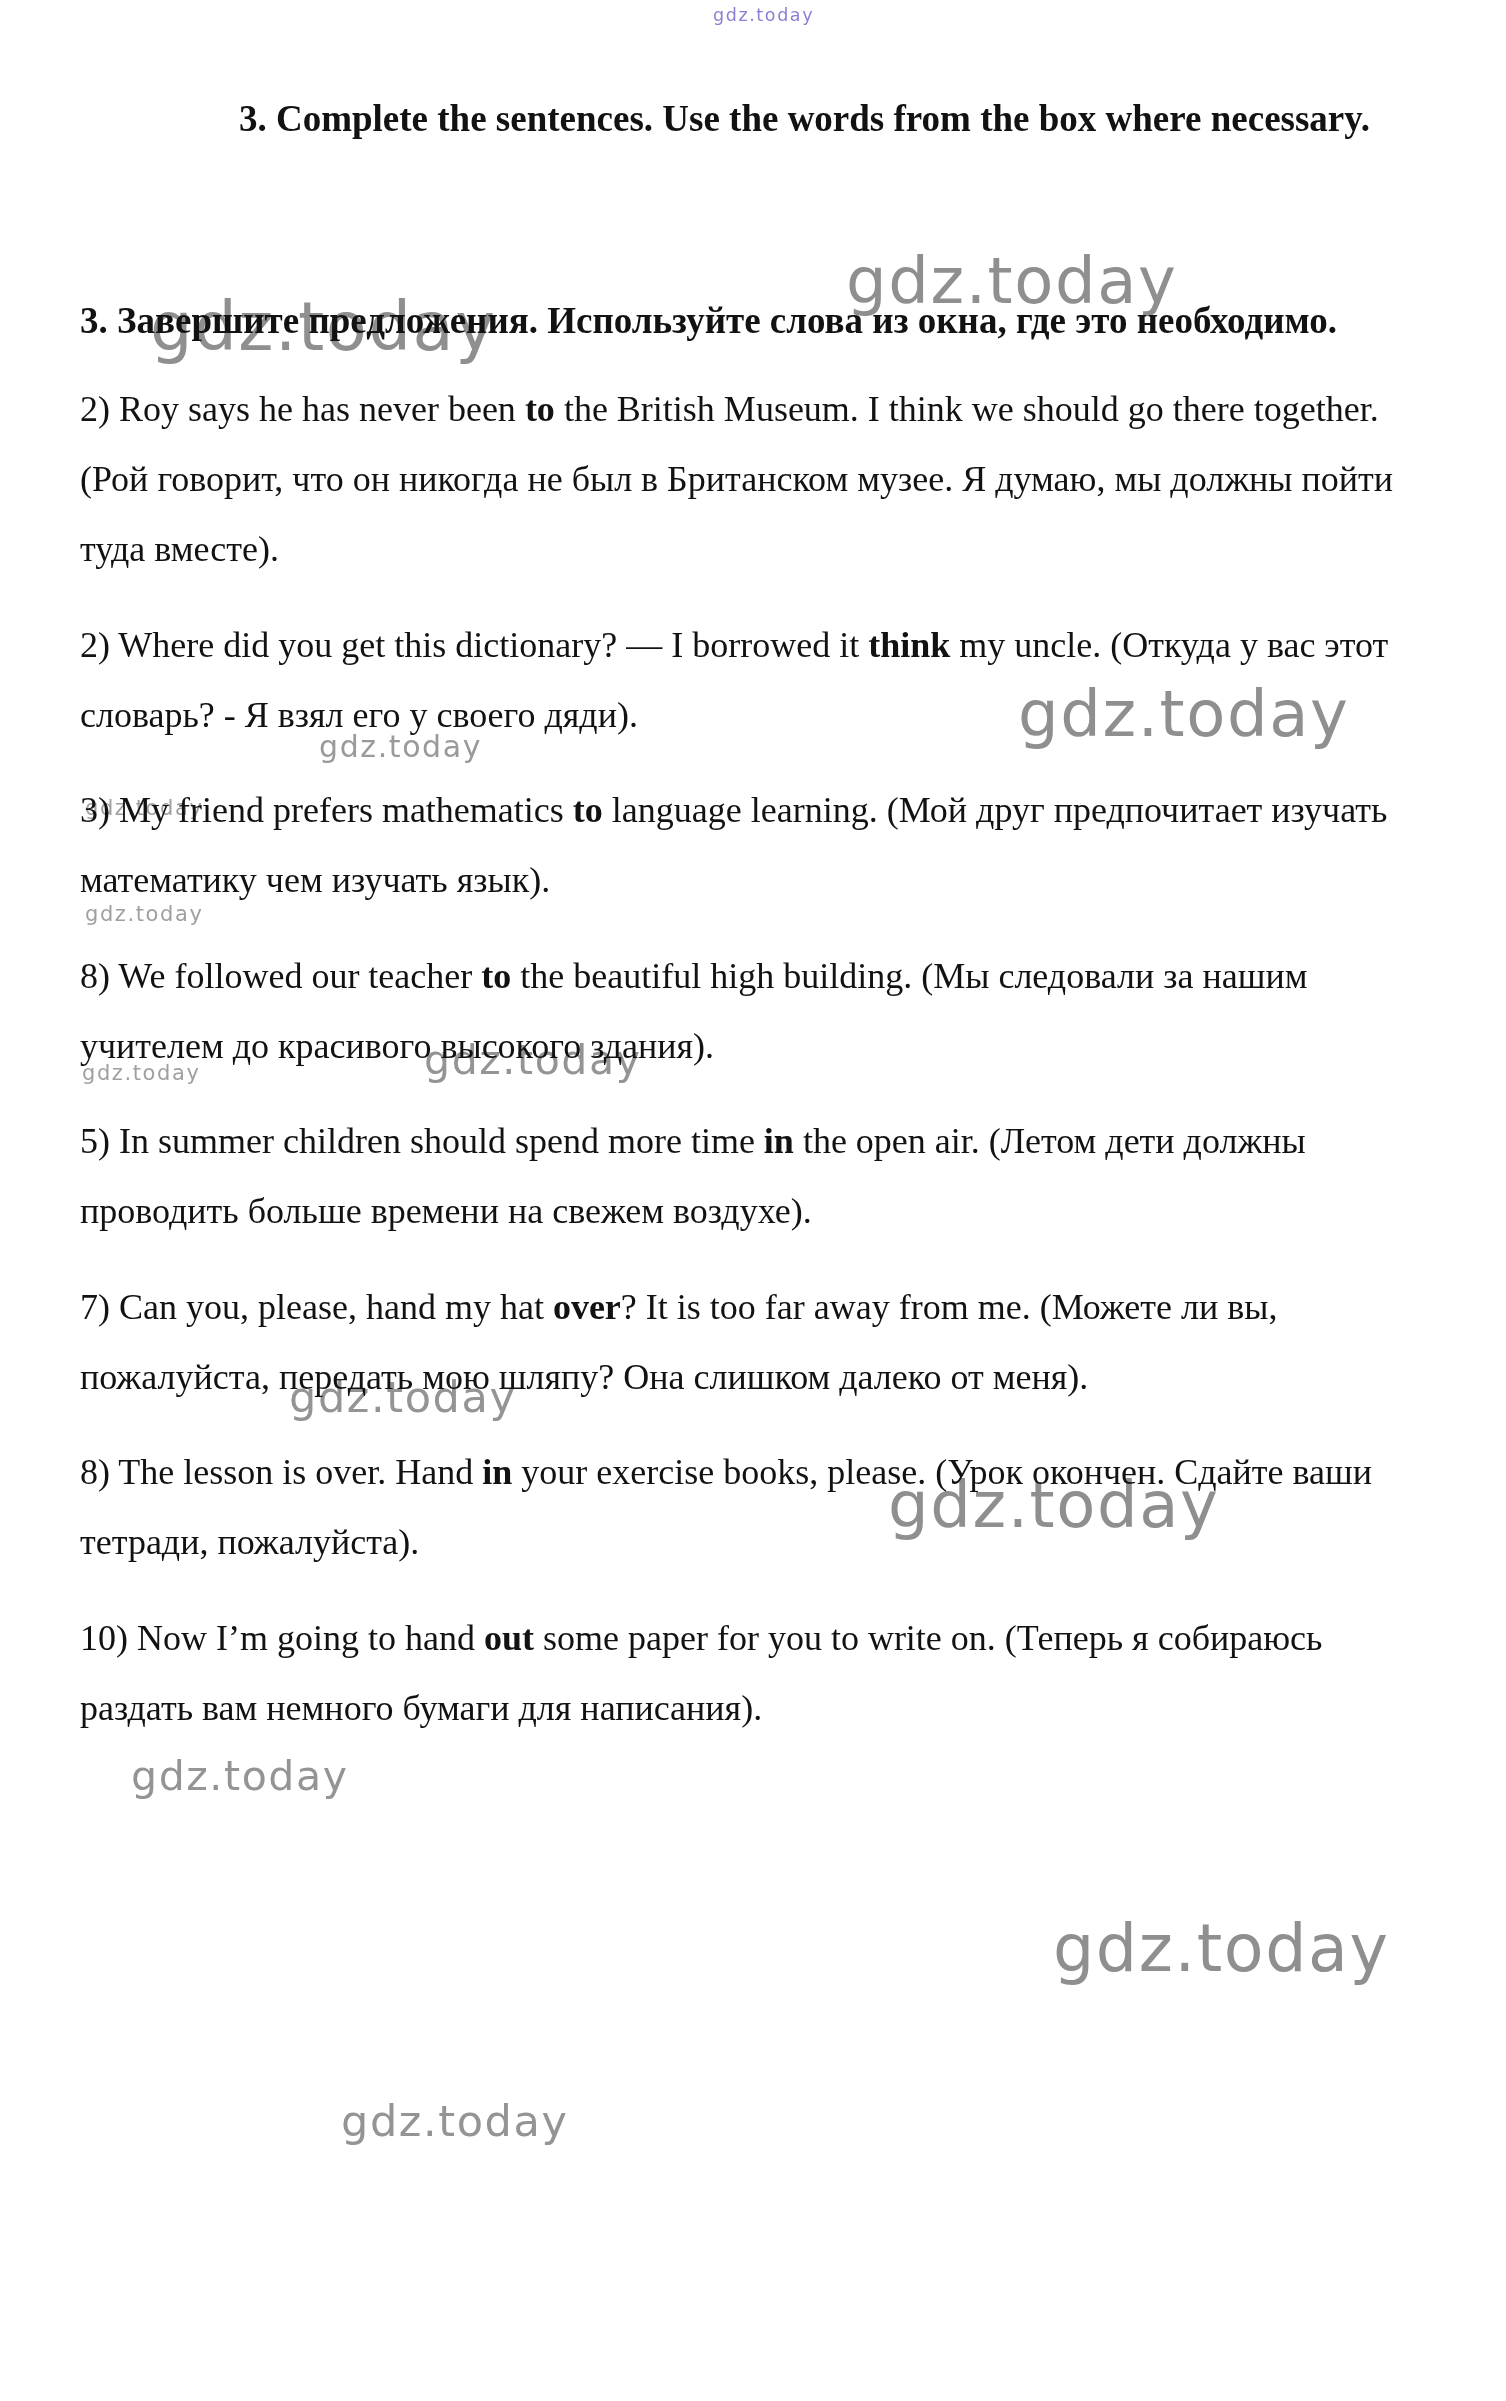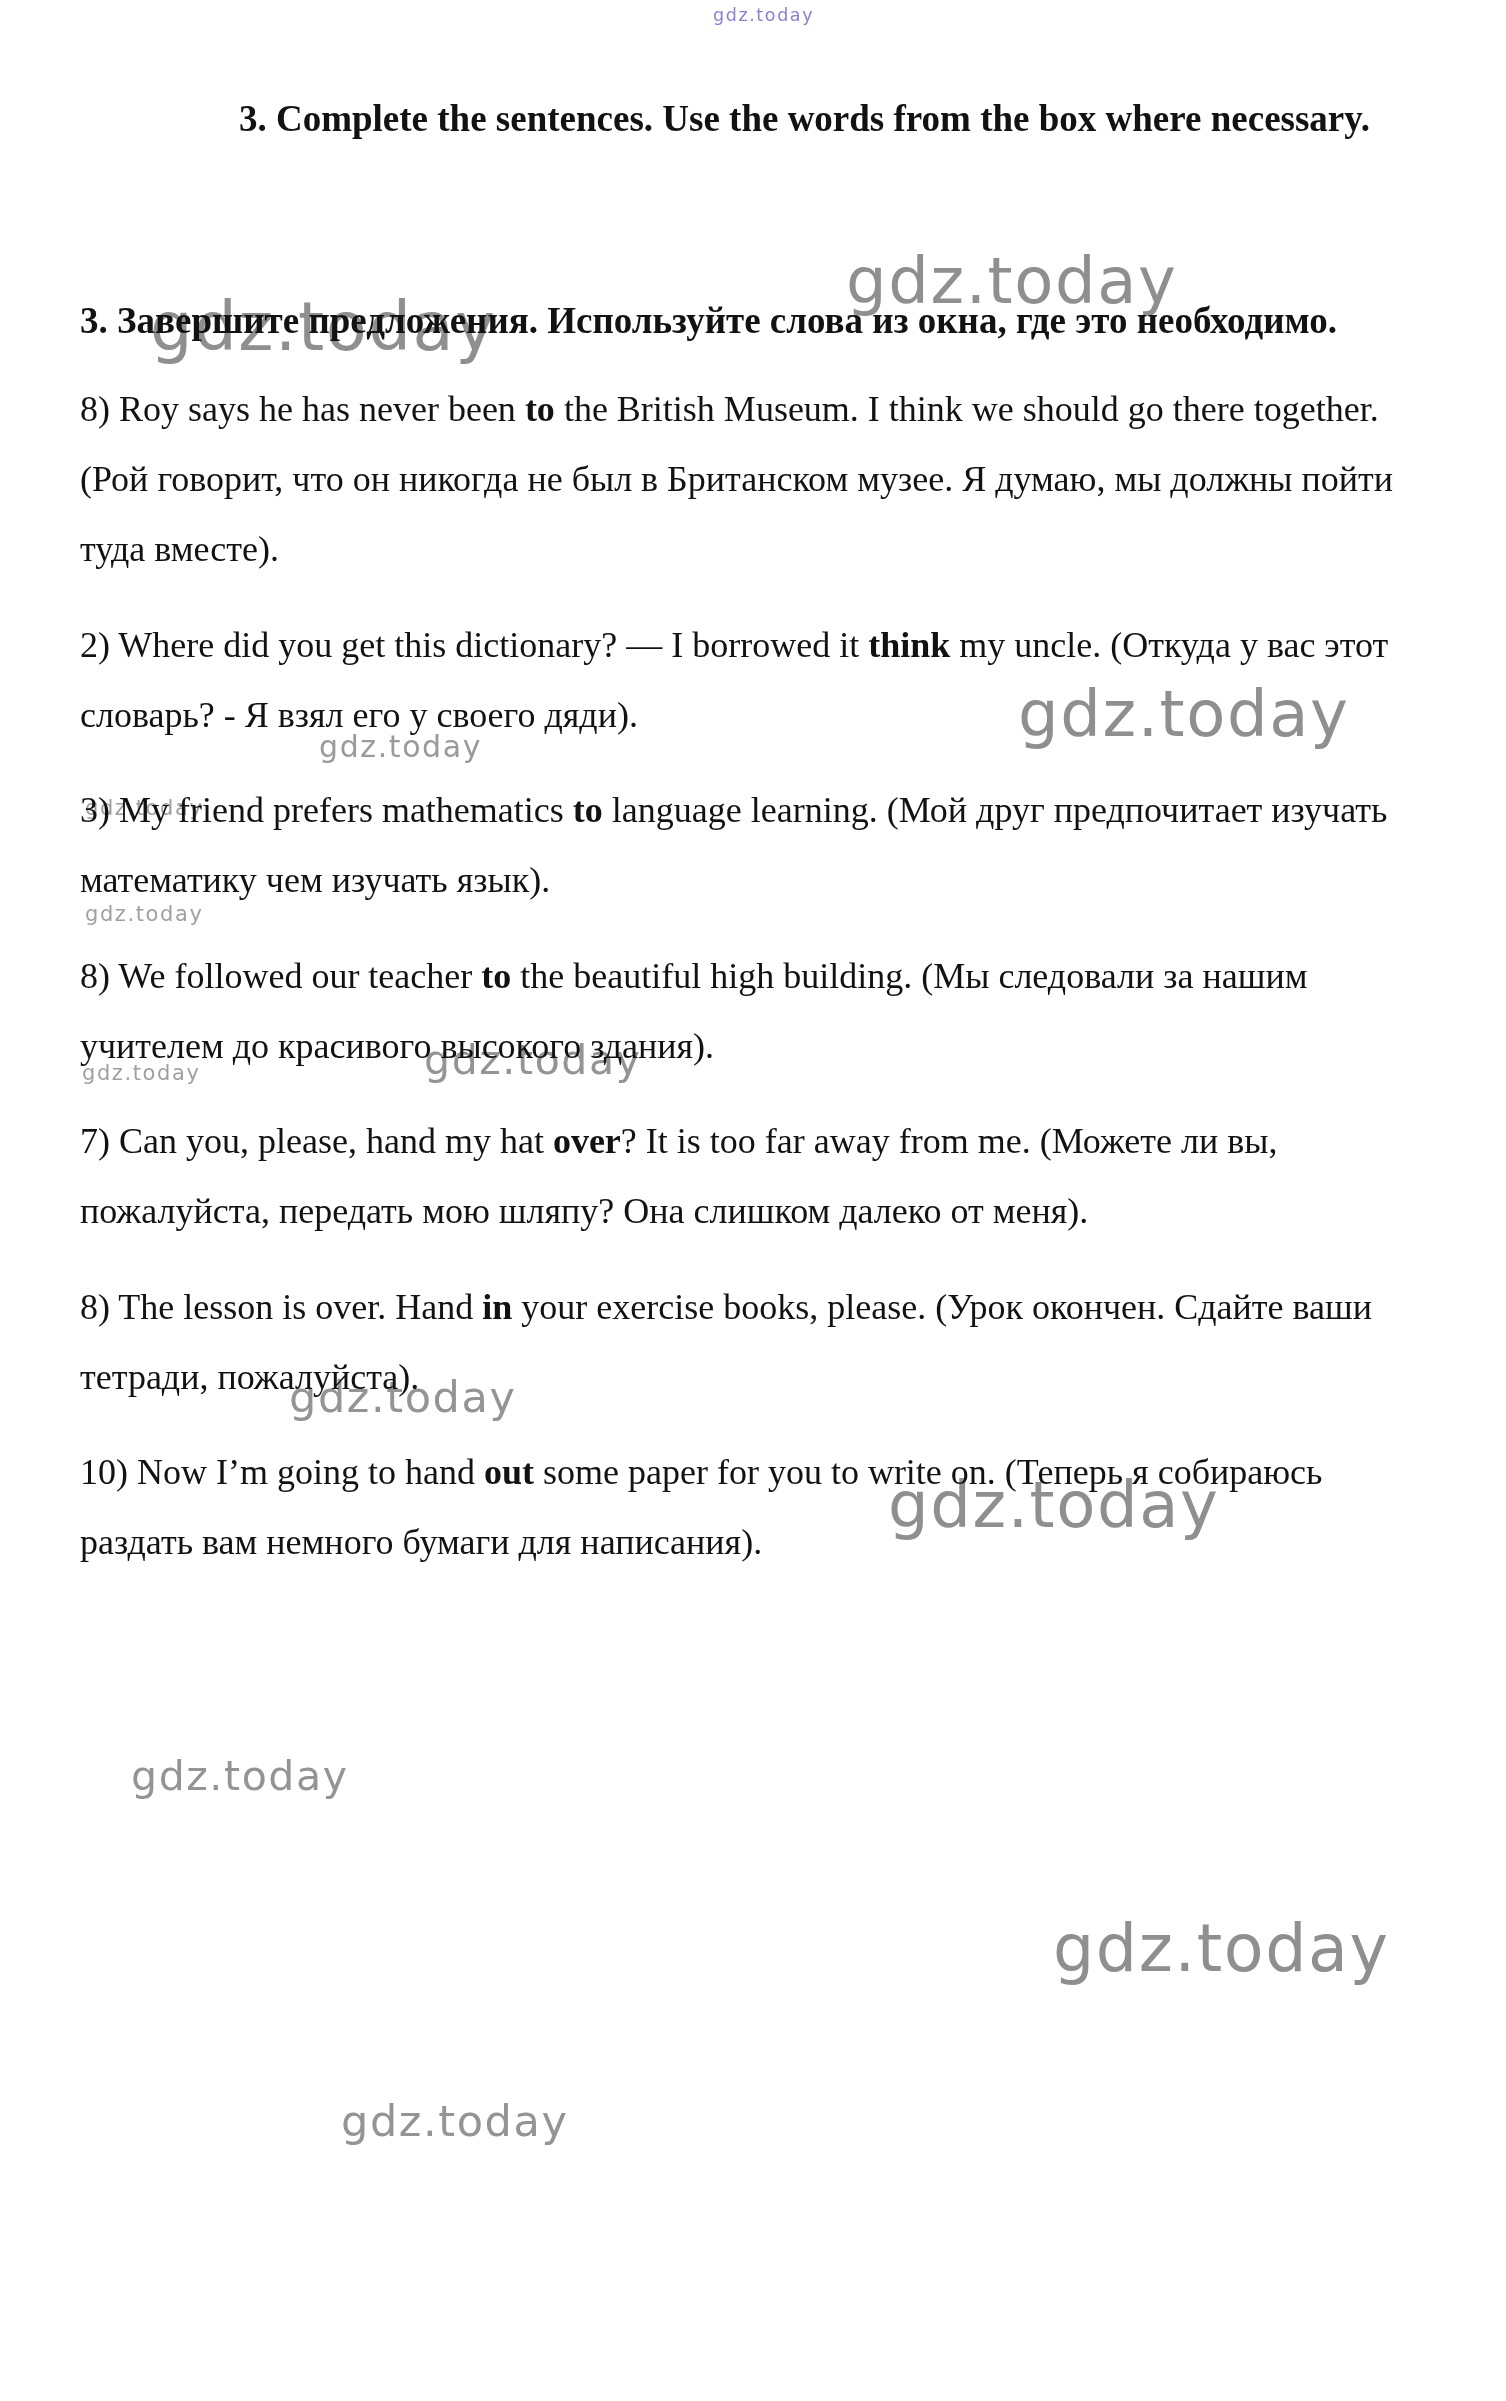--- a/index.html
+++ b/index.html
@@ -79,22 +79,23 @@
     <span class="wm" style="left: 1053px; top: 1911px; font-size: 65px; color: rgb(143, 143, 143);">gdz.today</span>
     <span class="wm" style="left: 341px; top: 2096px; font-size: 43px; color: rgb(148, 148, 148);">gdz.today</span>
   </div>
 
 <div class="content">
   <h2 class="heading-en">3. Complete the sentences. Use the words from the box where necessary.</h2>
 
   <h2 class="heading-ru">3. Завершите предложения. Используйте слова из окна, где это необходимо.</h2>
 
   <div class="items">
-      <p><span>8) Roy says he has never been </span><b>to</b><span> the British Museum. I think we should go there together. (Рой говорит, что он никогда не был в Британском музее. Я думаю, мы должны пойти туда вместе).</span></p>
+      <p><span>2) Roy says he has never been </span><b>to</b><span> the British Museum. I think we should go there together. (Рой говорит, что он никогда не был в Британском музее. Я думаю, мы должны пойти туда вместе).</span></p>
       <p><span>2) Where did you get this dictionary? — I borrowed it </span><b>think</b><span> my uncle. (Откуда у вас этот словарь? - Я взял его у своего дяди).</span></p>
       <p><span>3) My friend prefers mathematics </span><b>to</b><span> language learning. (Мой друг предпочитает изучать математику чем изучать язык).</span></p>
       <p><span>8) We followed our teacher </span><b>to</b><span> the beautiful high building. (Мы следовали за нашим учителем до красивого высокого здания).</span></p>
+      <p><span>5) In summer children should spend more time </span><b>in</b><span> the open air. (Летом дети должны проводить больше времени на свежем воздухе).</span></p>
       <p><span>7) Can you, please, hand my hat </span><b>over</b><span>? It is too far away from me. (Можете ли вы, пожалуйста, передать мою шляпу? Она слишком далеко от меня).</span></p>
       <p><span>8) The lesson is over. Hand </span><b>in</b><span> your exercise books, please. (Урок окончен. Сдайте ваши тетради, пожалуйста).</span></p>
       <p><span>10) Now I’m going to hand </span><b>out</b><span> some paper for you to write on. (Теперь я собираюсь раздать вам немного бумаги для написания).</span></p>
     </div>
 </div>
 
 
 </body></html>

